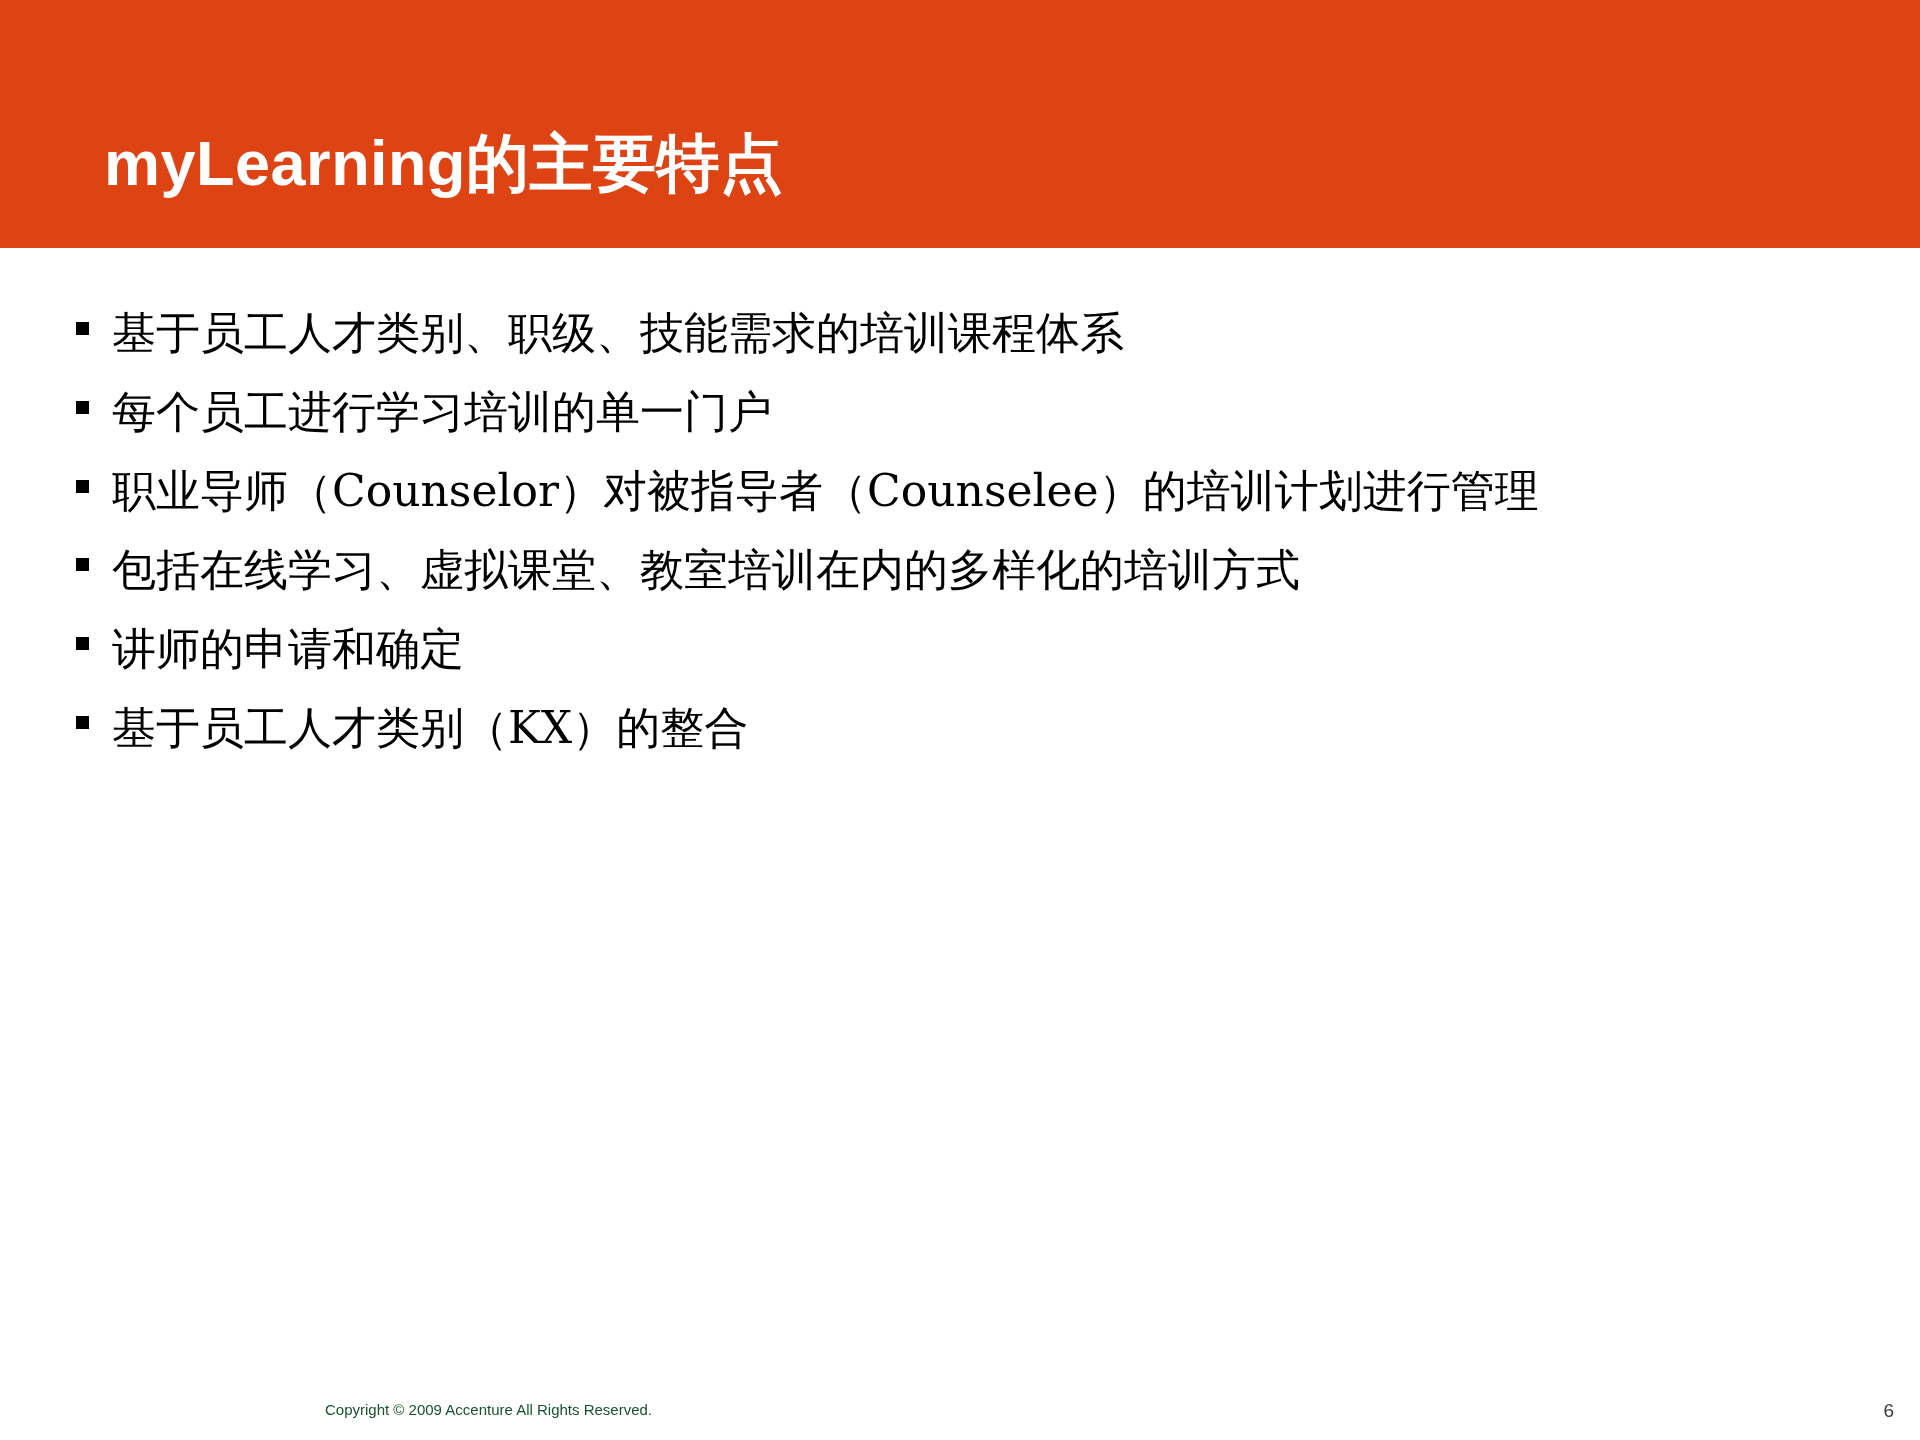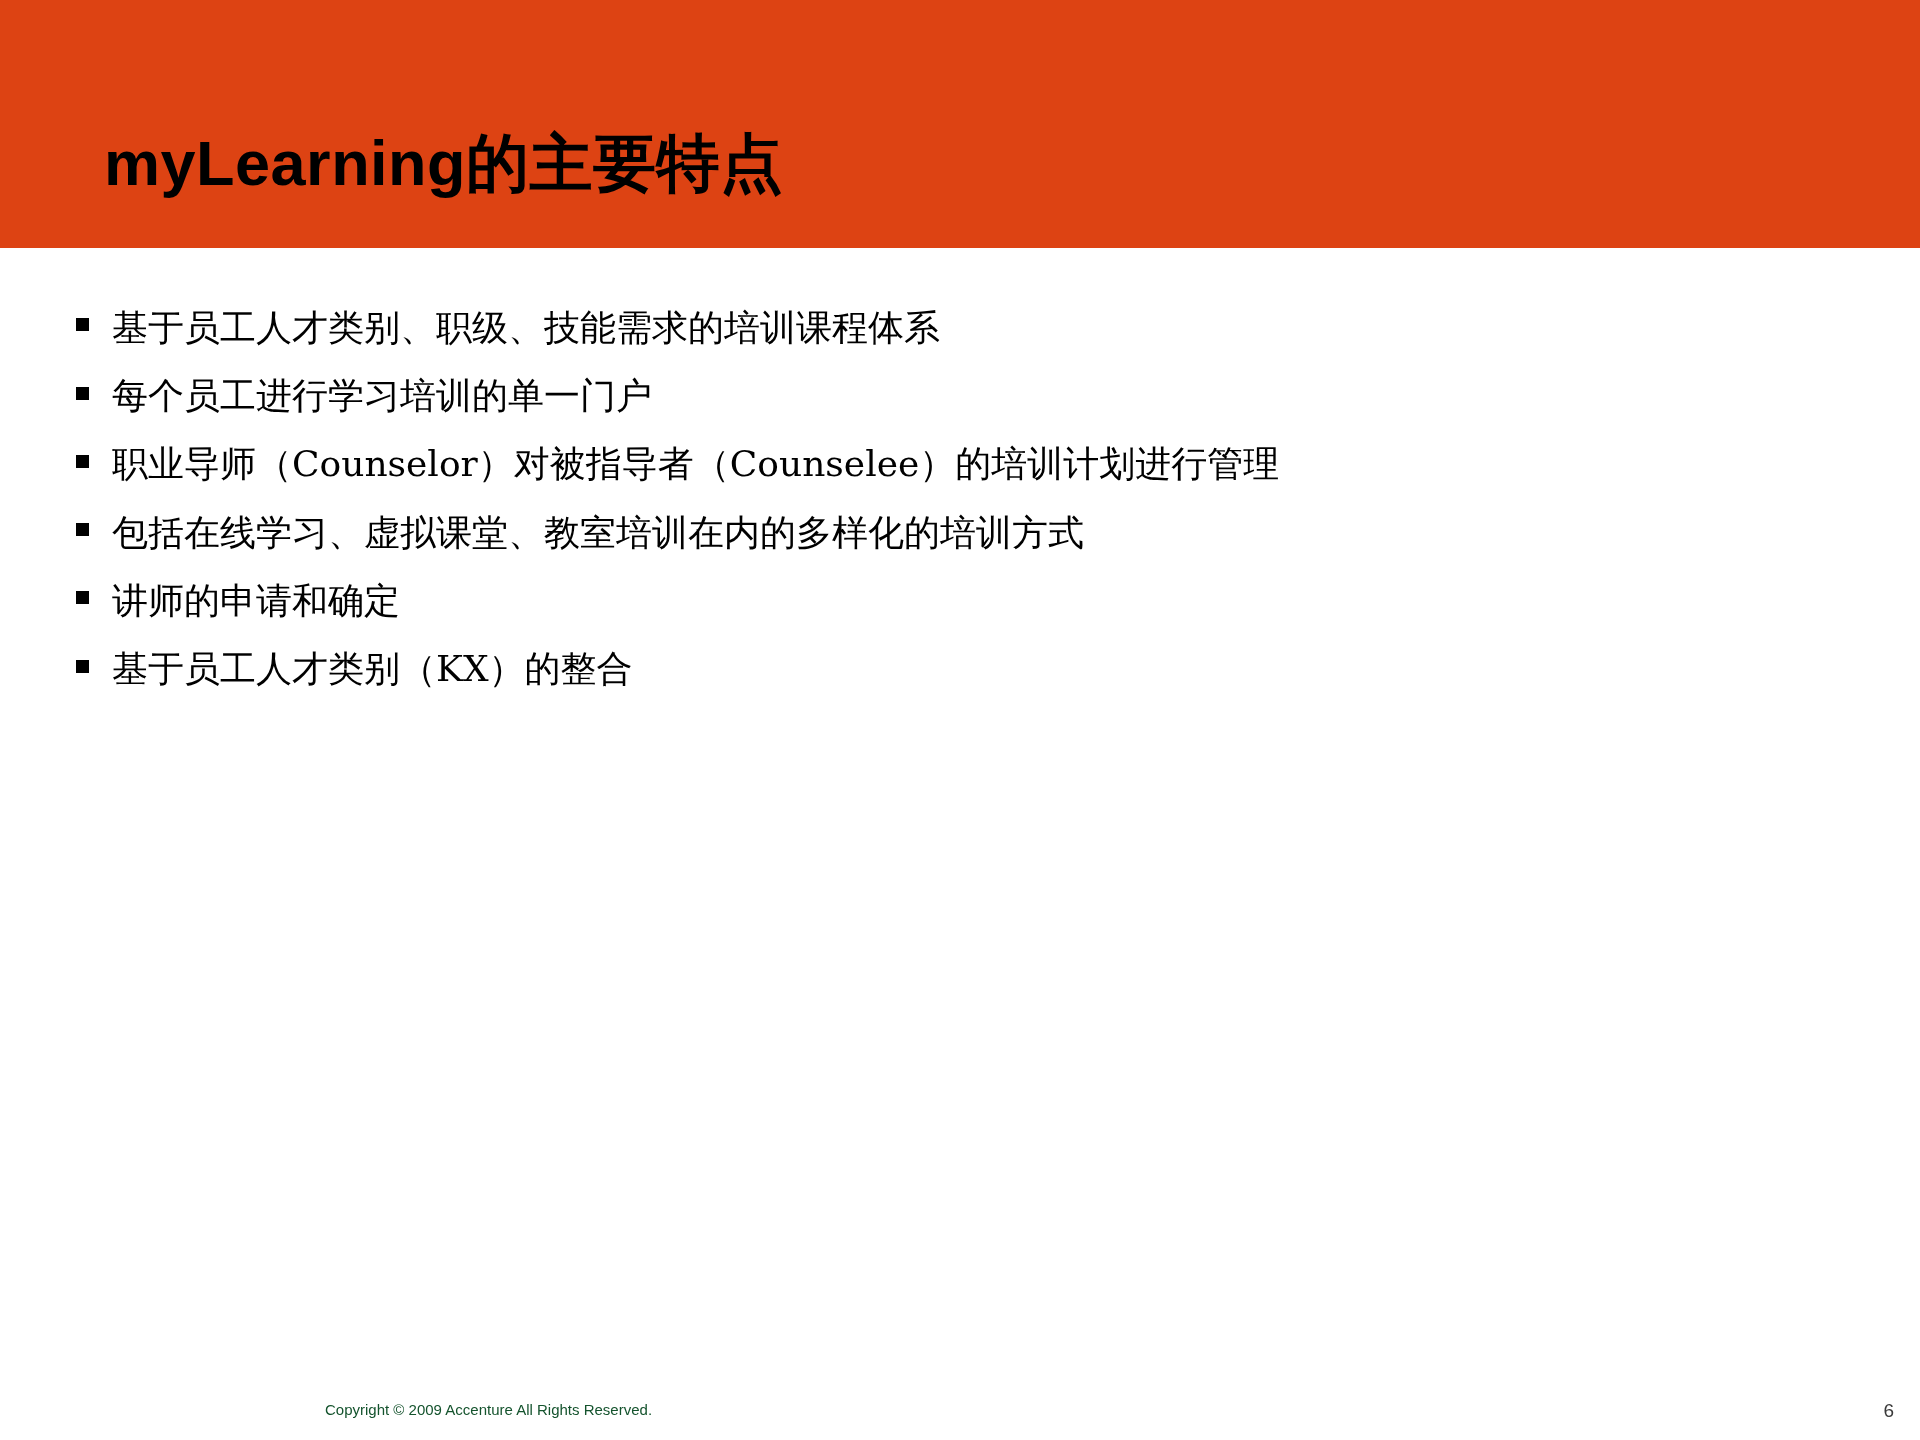--- a/index.html
+++ b/index.html
@@ -27,21 +27,21 @@
     width: 1920px;
     height: 248px;
     background: #dd4313;
     box-sizing: border-box;
   }
   .slide-title {
     position: absolute;
     left: 104px;
     top: 132px;
     margin: 0;
-    color: #000000;
+    color: #ffffff;
     font-size: 63px;
     font-weight: bold;
     letter-spacing: 0.5px;
     line-height: 1.0;
     white-space: nowrap;
     font-family: "Liberation Sans", "DejaVu Sans", sans-serif;
   }
   .body-area {
     position: absolute;
     left: 0;
@@ -52,21 +52,21 @@
   ul.bullets {
     list-style: none;
     margin: 0;
     padding: 56px 0 0 0;
   }
   ul.bullets li {
     position: relative;
     margin: 0 4px 20px 0;
     padding: 0 60px 0 112px;
     color: #000000;
-    font-size: 36px;
+    font-size: 44px;
     line-height: 1.34;
     font-family: "DejaVu Serif", "Liberation Serif", serif;
     font-weight: normal;
   }
   ul.bullets li .marker {
     position: absolute;
     left: 76px;
     top: 0.40em;
     width: 13px;
     height: 13px;

